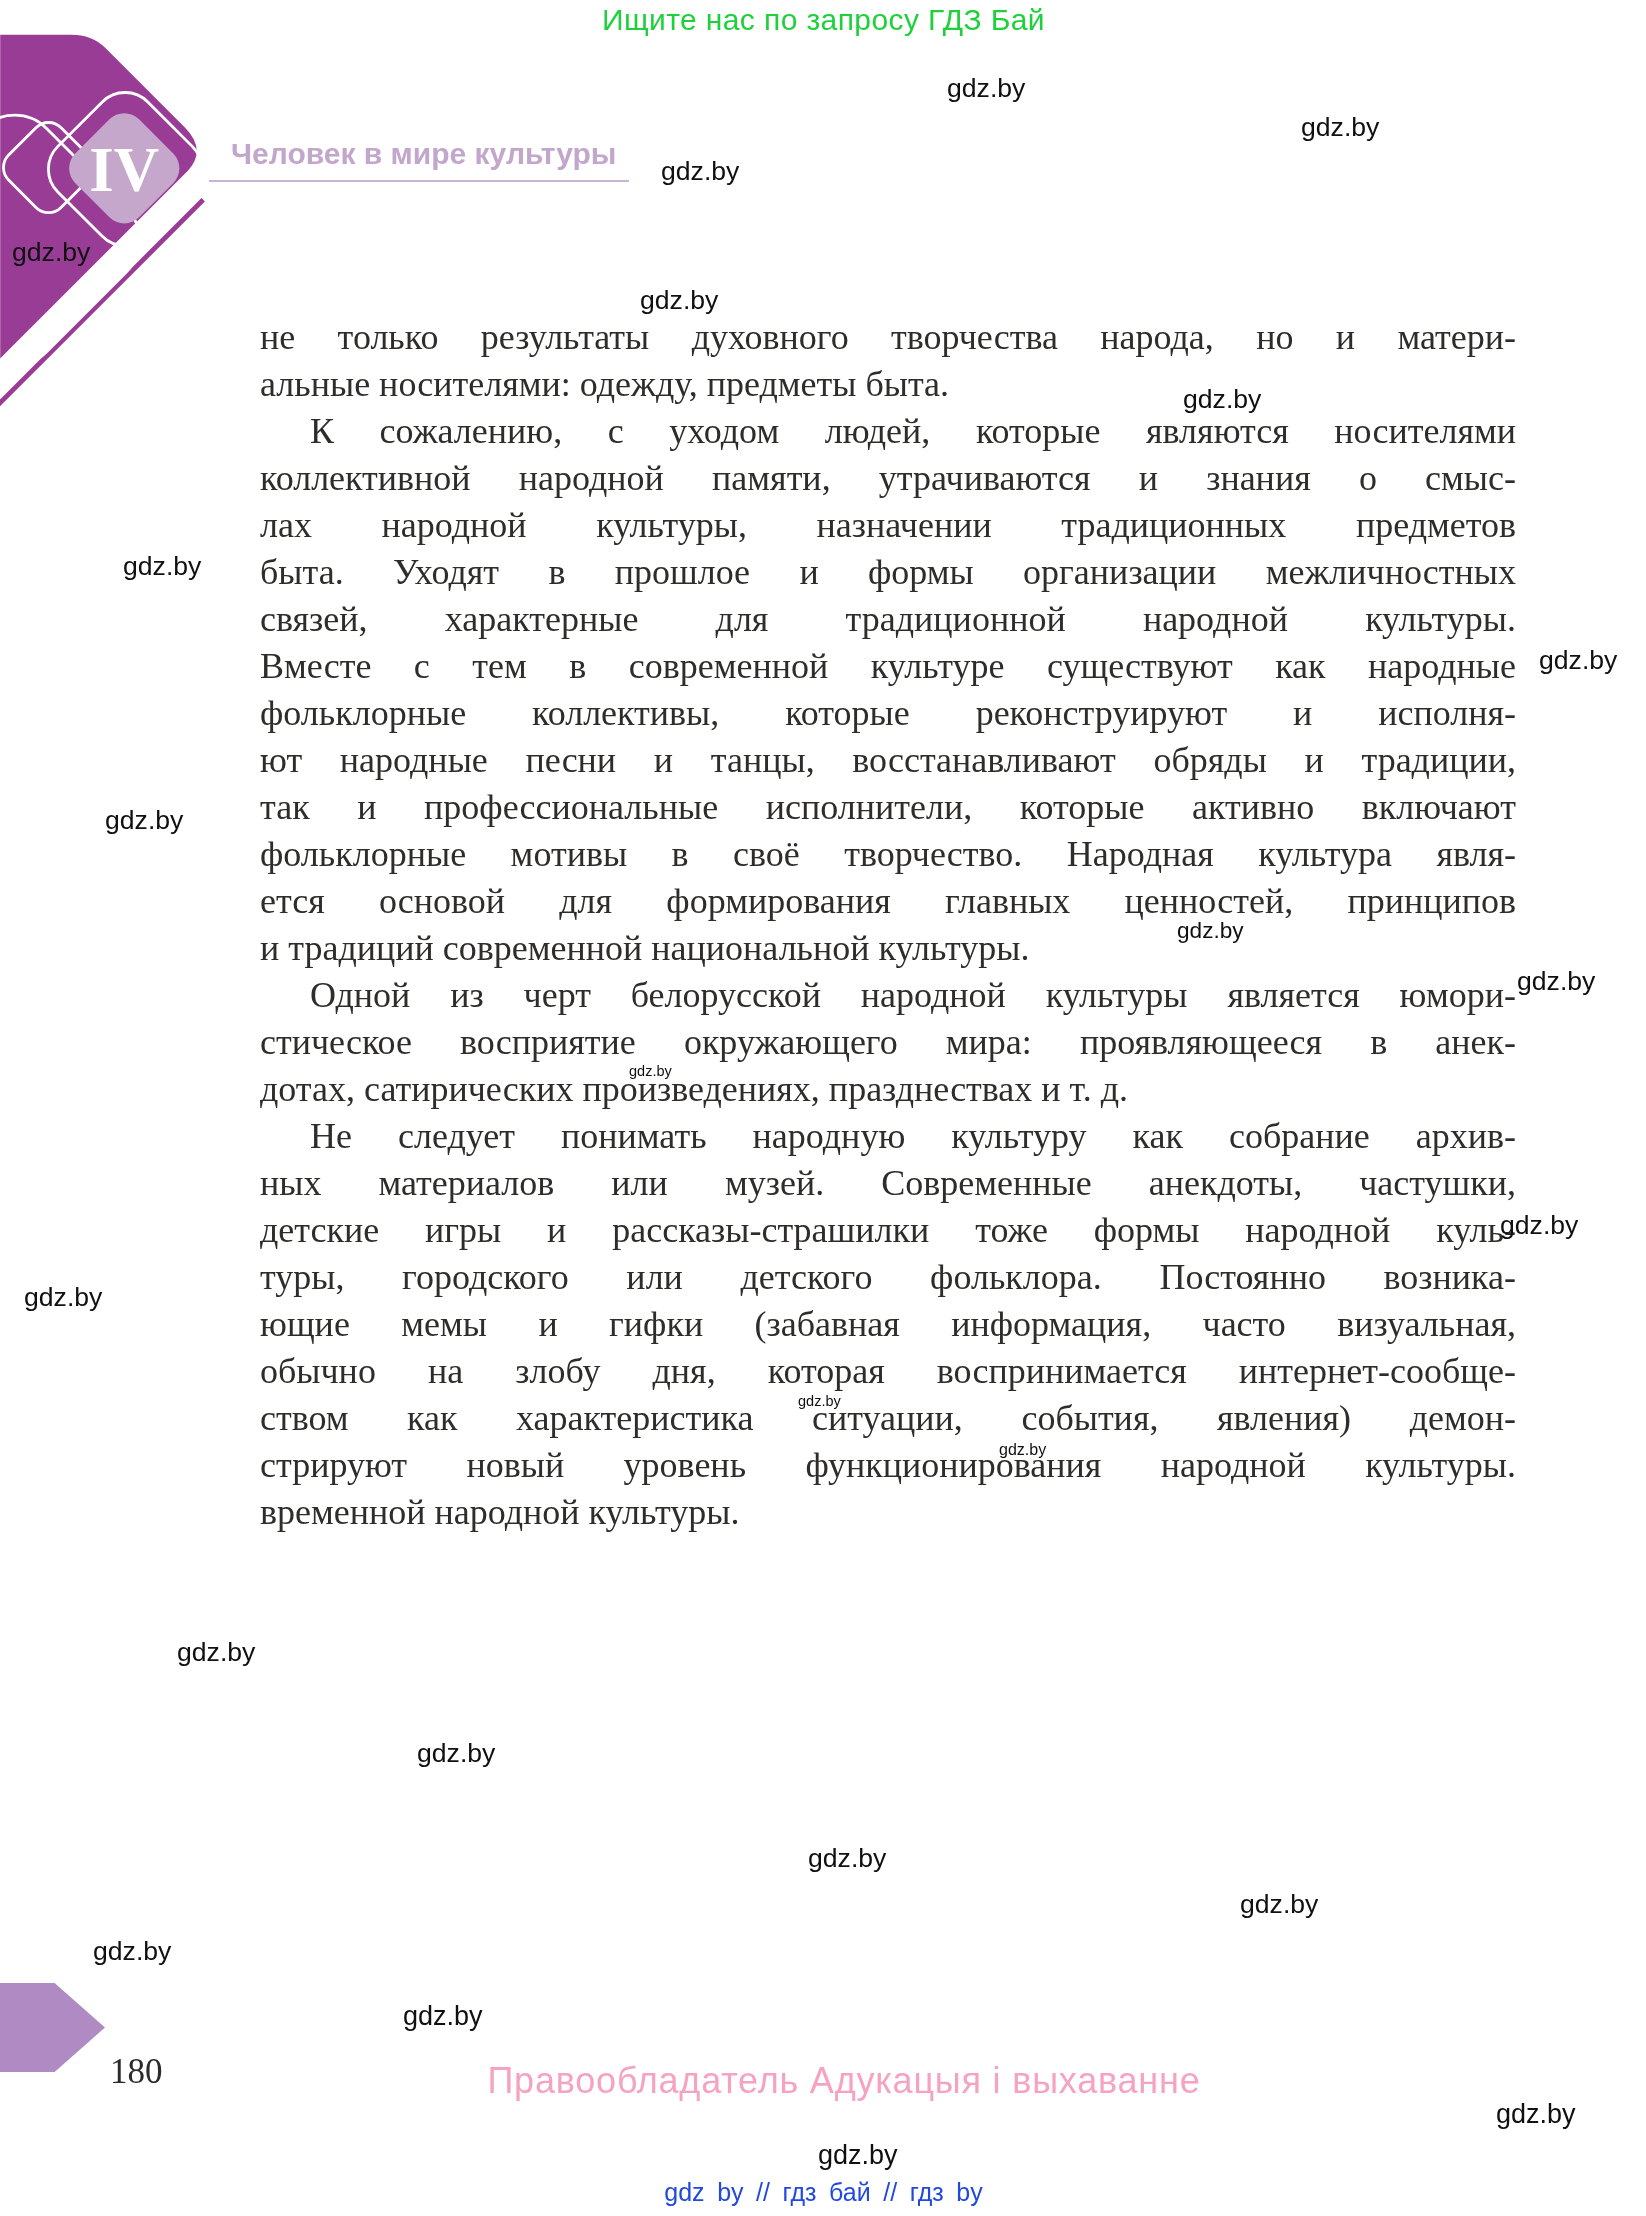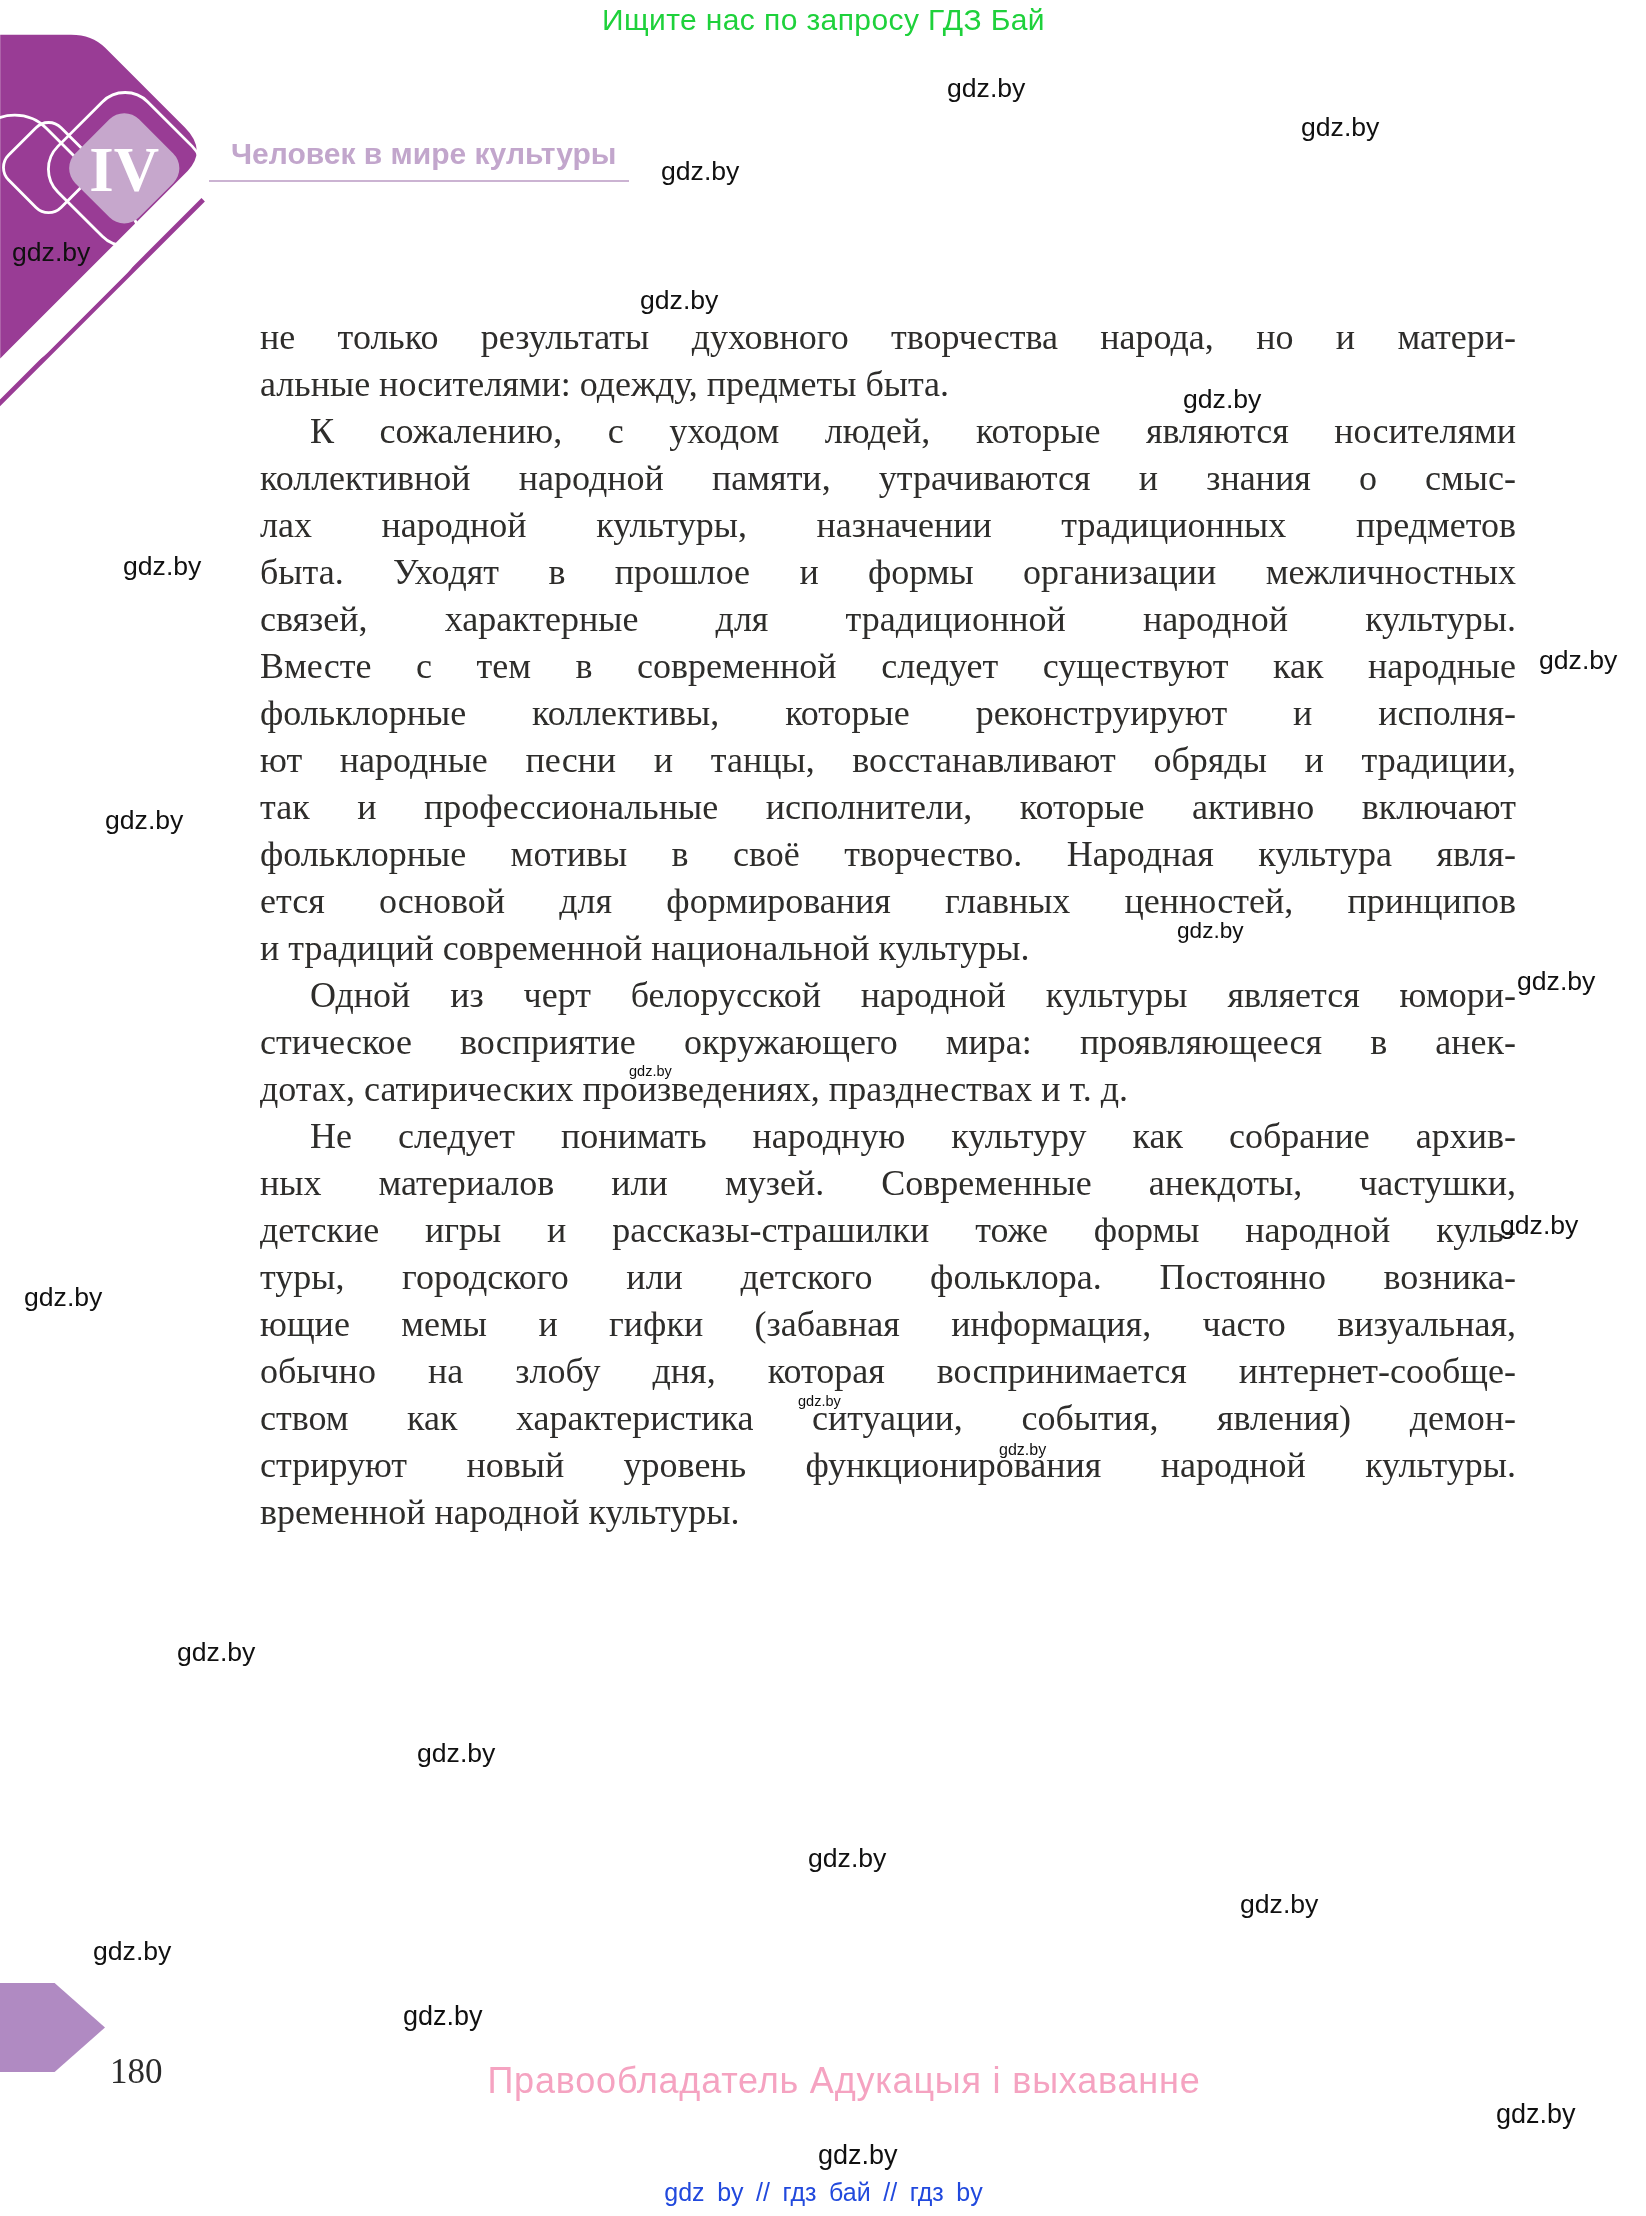--- a/index.html
+++ b/index.html
@@ -124,21 +124,21 @@
   <div class="title-rule"></div>
 
   <div class="body-text">
       <div class="line j">не только результаты духовного творчества народа, но и матери-</div>
       <div class="line">альные носителями: одежду, предметы быта.</div>
       <div class="line j ind">К сожалению, с уходом людей, которые являются носителями</div>
       <div class="line j">коллективной народной памяти, утрачиваются и знания о смыс-</div>
       <div class="line j">лах народной культуры, назначении традиционных предметов</div>
       <div class="line j">быта. Уходят в прошлое и формы организации межличностных</div>
       <div class="line j">связей, характерные для традиционной народной культуры.</div>
-      <div class="line j">Вместе с тем в современной следует существуют как народные</div>
+      <div class="line j">Вместе с тем в современной культуре существуют как народные</div>
       <div class="line j">фольклорные коллективы, которые реконструируют и исполня-</div>
       <div class="line j">ют народные песни и танцы, восстанавливают обряды и традиции,</div>
       <div class="line j">так и профессиональные исполнители, которые активно включают</div>
       <div class="line j">фольклорные мотивы в своё творчество. Народная культура явля-</div>
       <div class="line j">ется основой для формирования главных ценностей, принципов</div>
       <div class="line">и традиций современной национальной культуры.</div>
       <div class="line j ind">Одной из черт белорусской народной культуры является юмори-</div>
       <div class="line j">стическое восприятие окружающего мира: проявляющееся в анек-</div>
       <div class="line">дотах, сатирических произведениях, празднествах и т. д.</div>
       <div class="line j ind">Не следует понимать народную культуру как собрание архив-</div>

